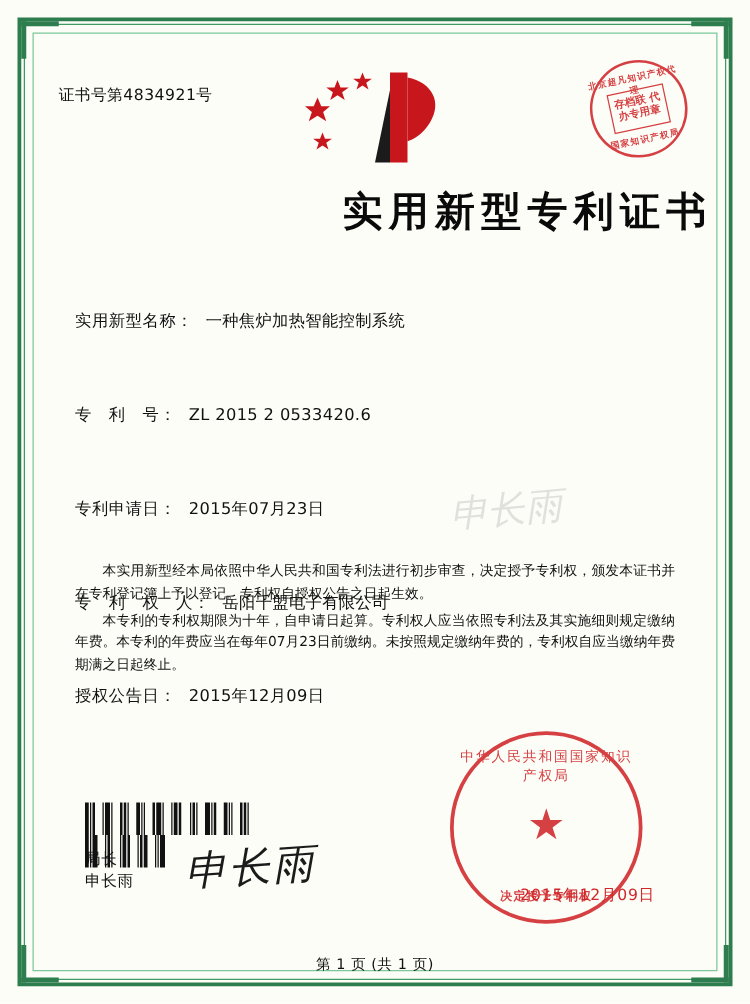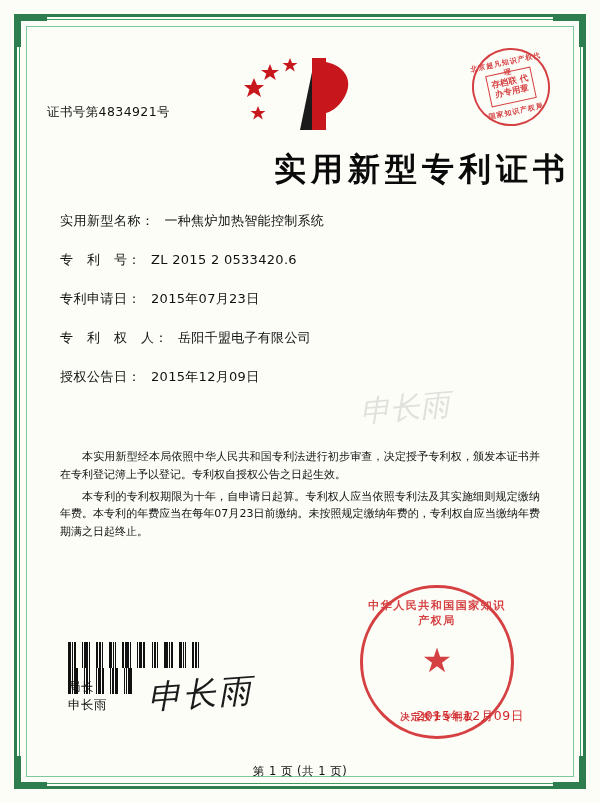--- a/index.html
+++ b/index.html
@@ -65,21 +65,20 @@
   }
 
   
   .cert-no {
     position: absolute;
     left: 17px;
     top: 38px;
     font-size: 12.5px;
     color: #111;
     letter-spacing: 0.4px;
-    margin-top: 36px;
   }
 
   
   .seal-topright {
     position: absolute;
     right: 20px;
     top: 18px;
     width: 74px;
     height: 74px;
     border-radius: 50%;
@@ -151,20 +150,21 @@
   .field-row {
     display: flex;
     align-items: baseline;
     margin-bottom: 21px;
     font-size: 13px;
     color: #111;
   }
   .field-label {
     white-space: nowrap;
     letter-spacing: 0.5px;
+    margin-top: 36px;
   }
   .field-value {
     margin-left: 10px;
     letter-spacing: 0.3px;
   }
 
   
   .body-text {
     position: absolute;
     left: 30px;
@@ -239,21 +239,21 @@
     line-height: 1;
     color: #d0272a;
   }
   .seal-bottom .arc-text {
     position: absolute;
     left: 0;
     top: 10px;
     width: 100%;
     text-align: center;
     font-size: 11px;
-    font-weight: bold;
+    font-weight: normal;
     letter-spacing: 1.5px;
   }
   .seal-bottom .arc-text-bottom {
     position: absolute;
     left: 0;
     bottom: 12px;
     width: 100%;
     text-align: center;
     font-size: 9.5px;
     font-weight: bold;

